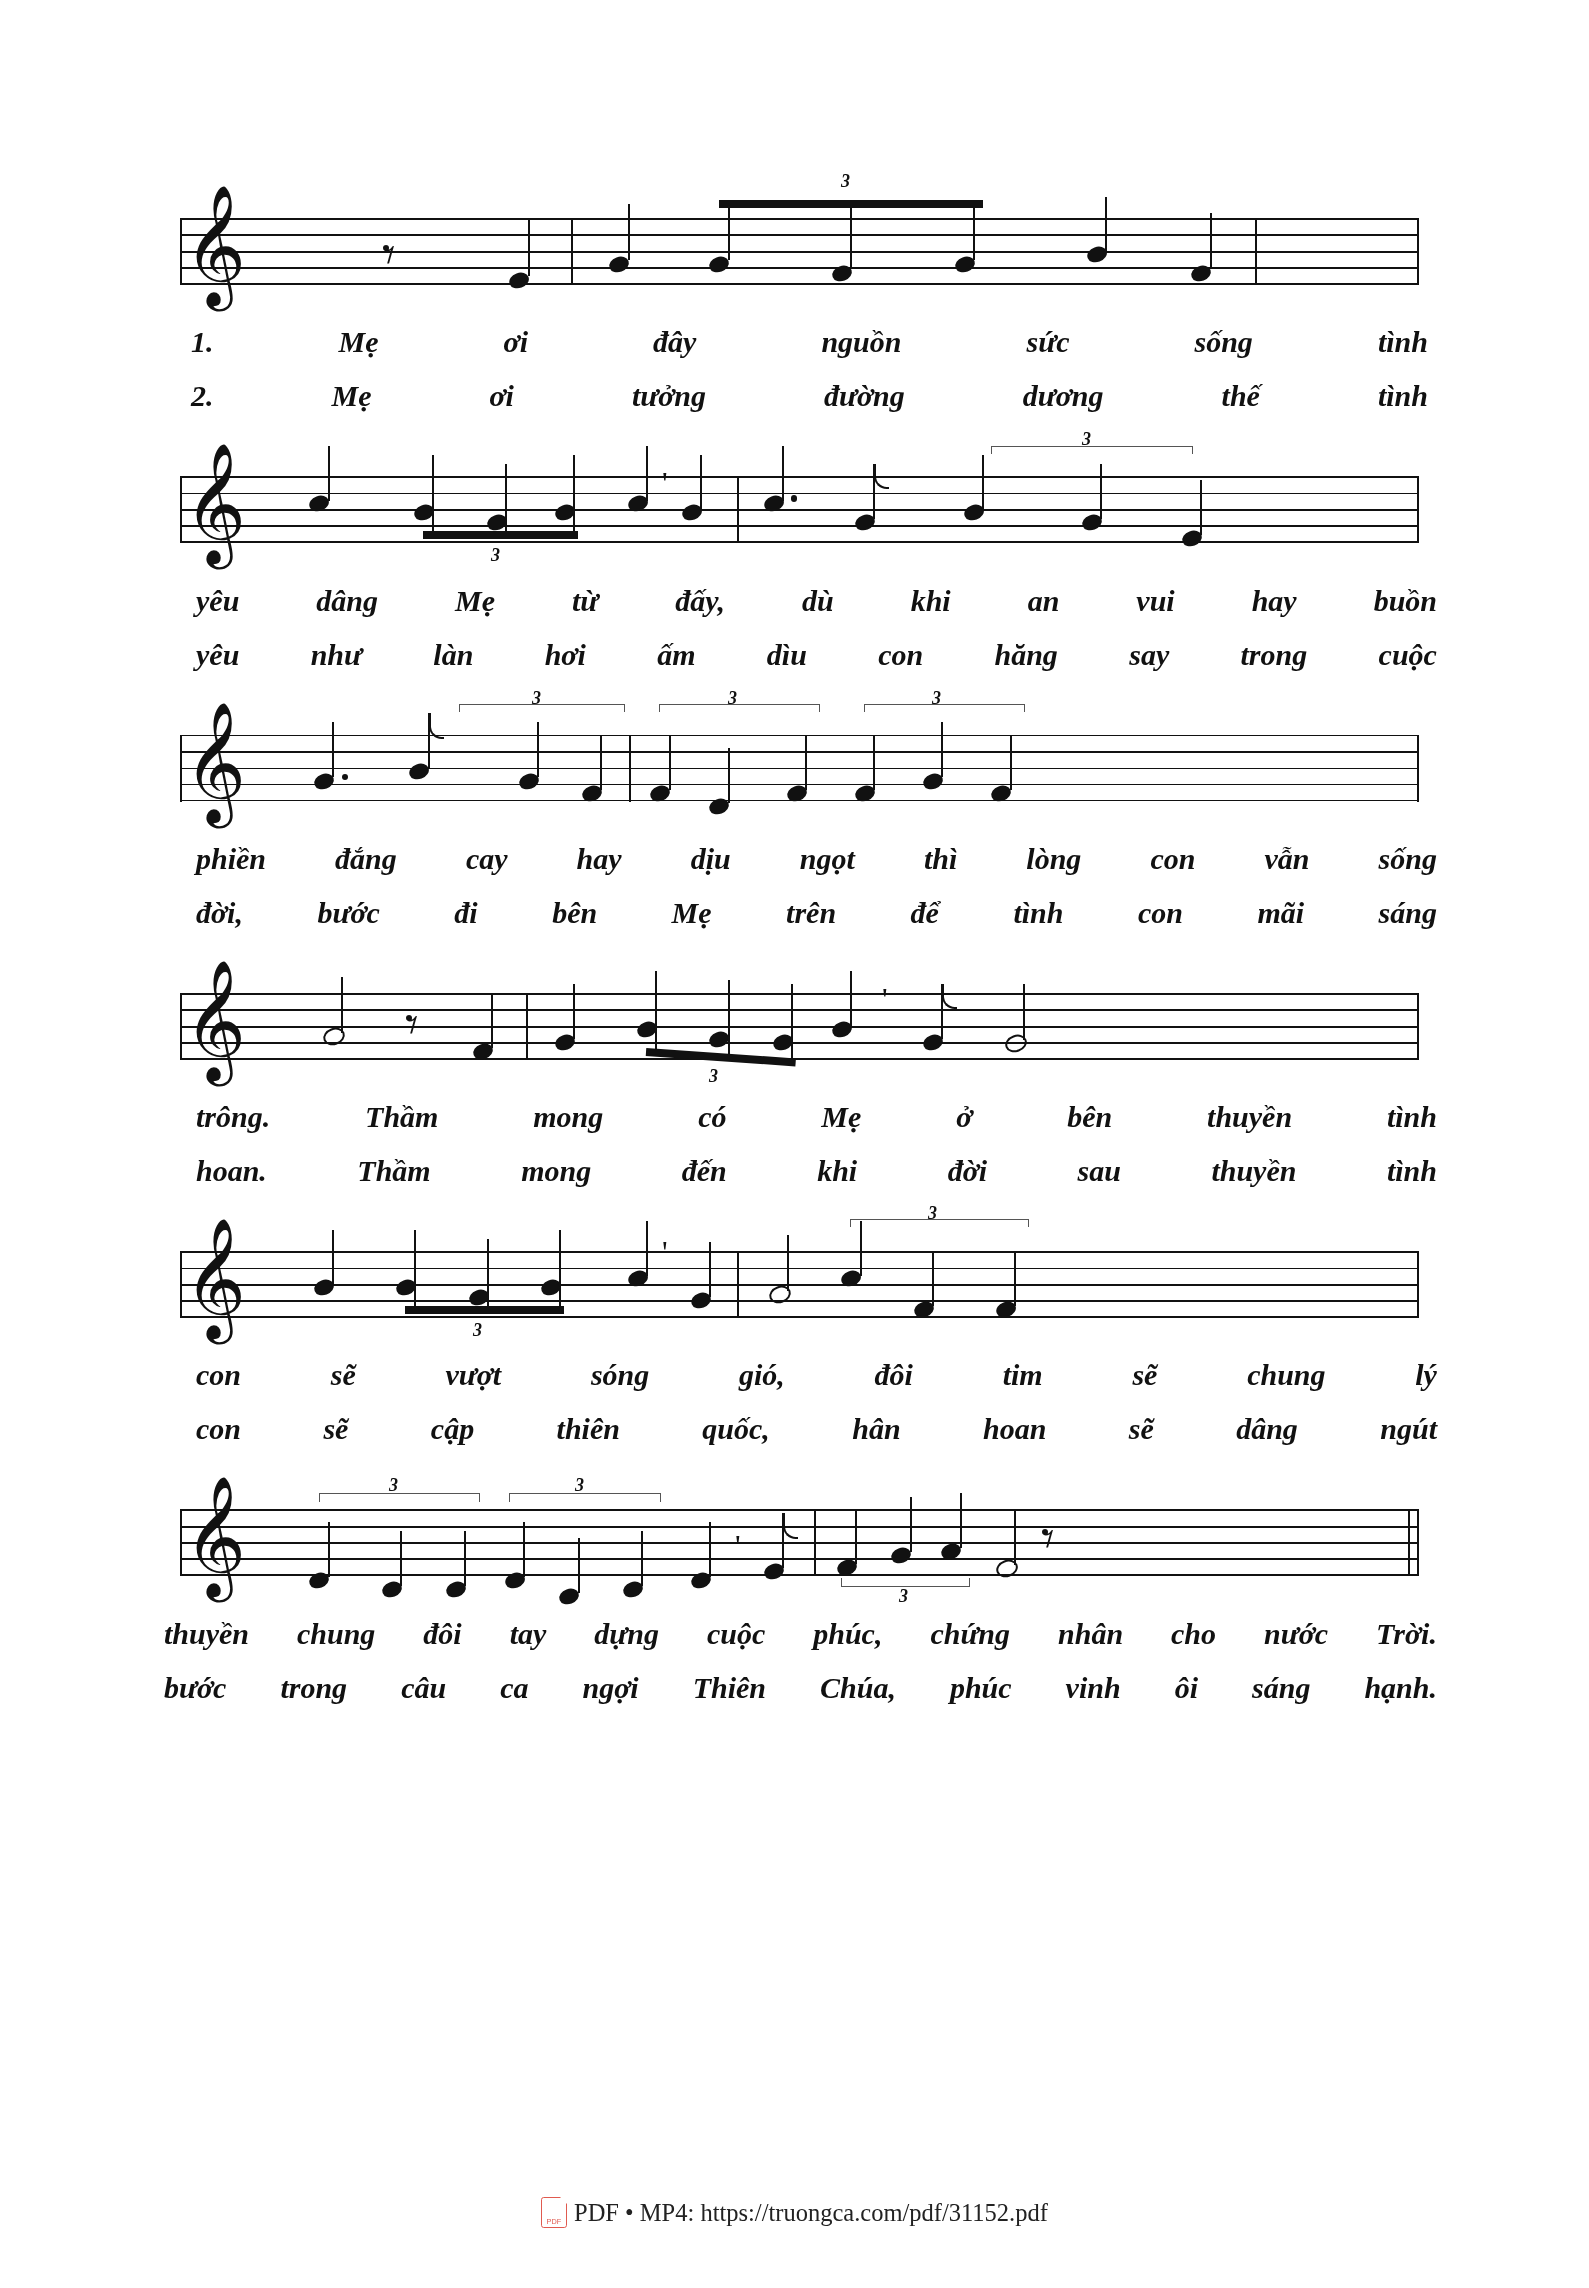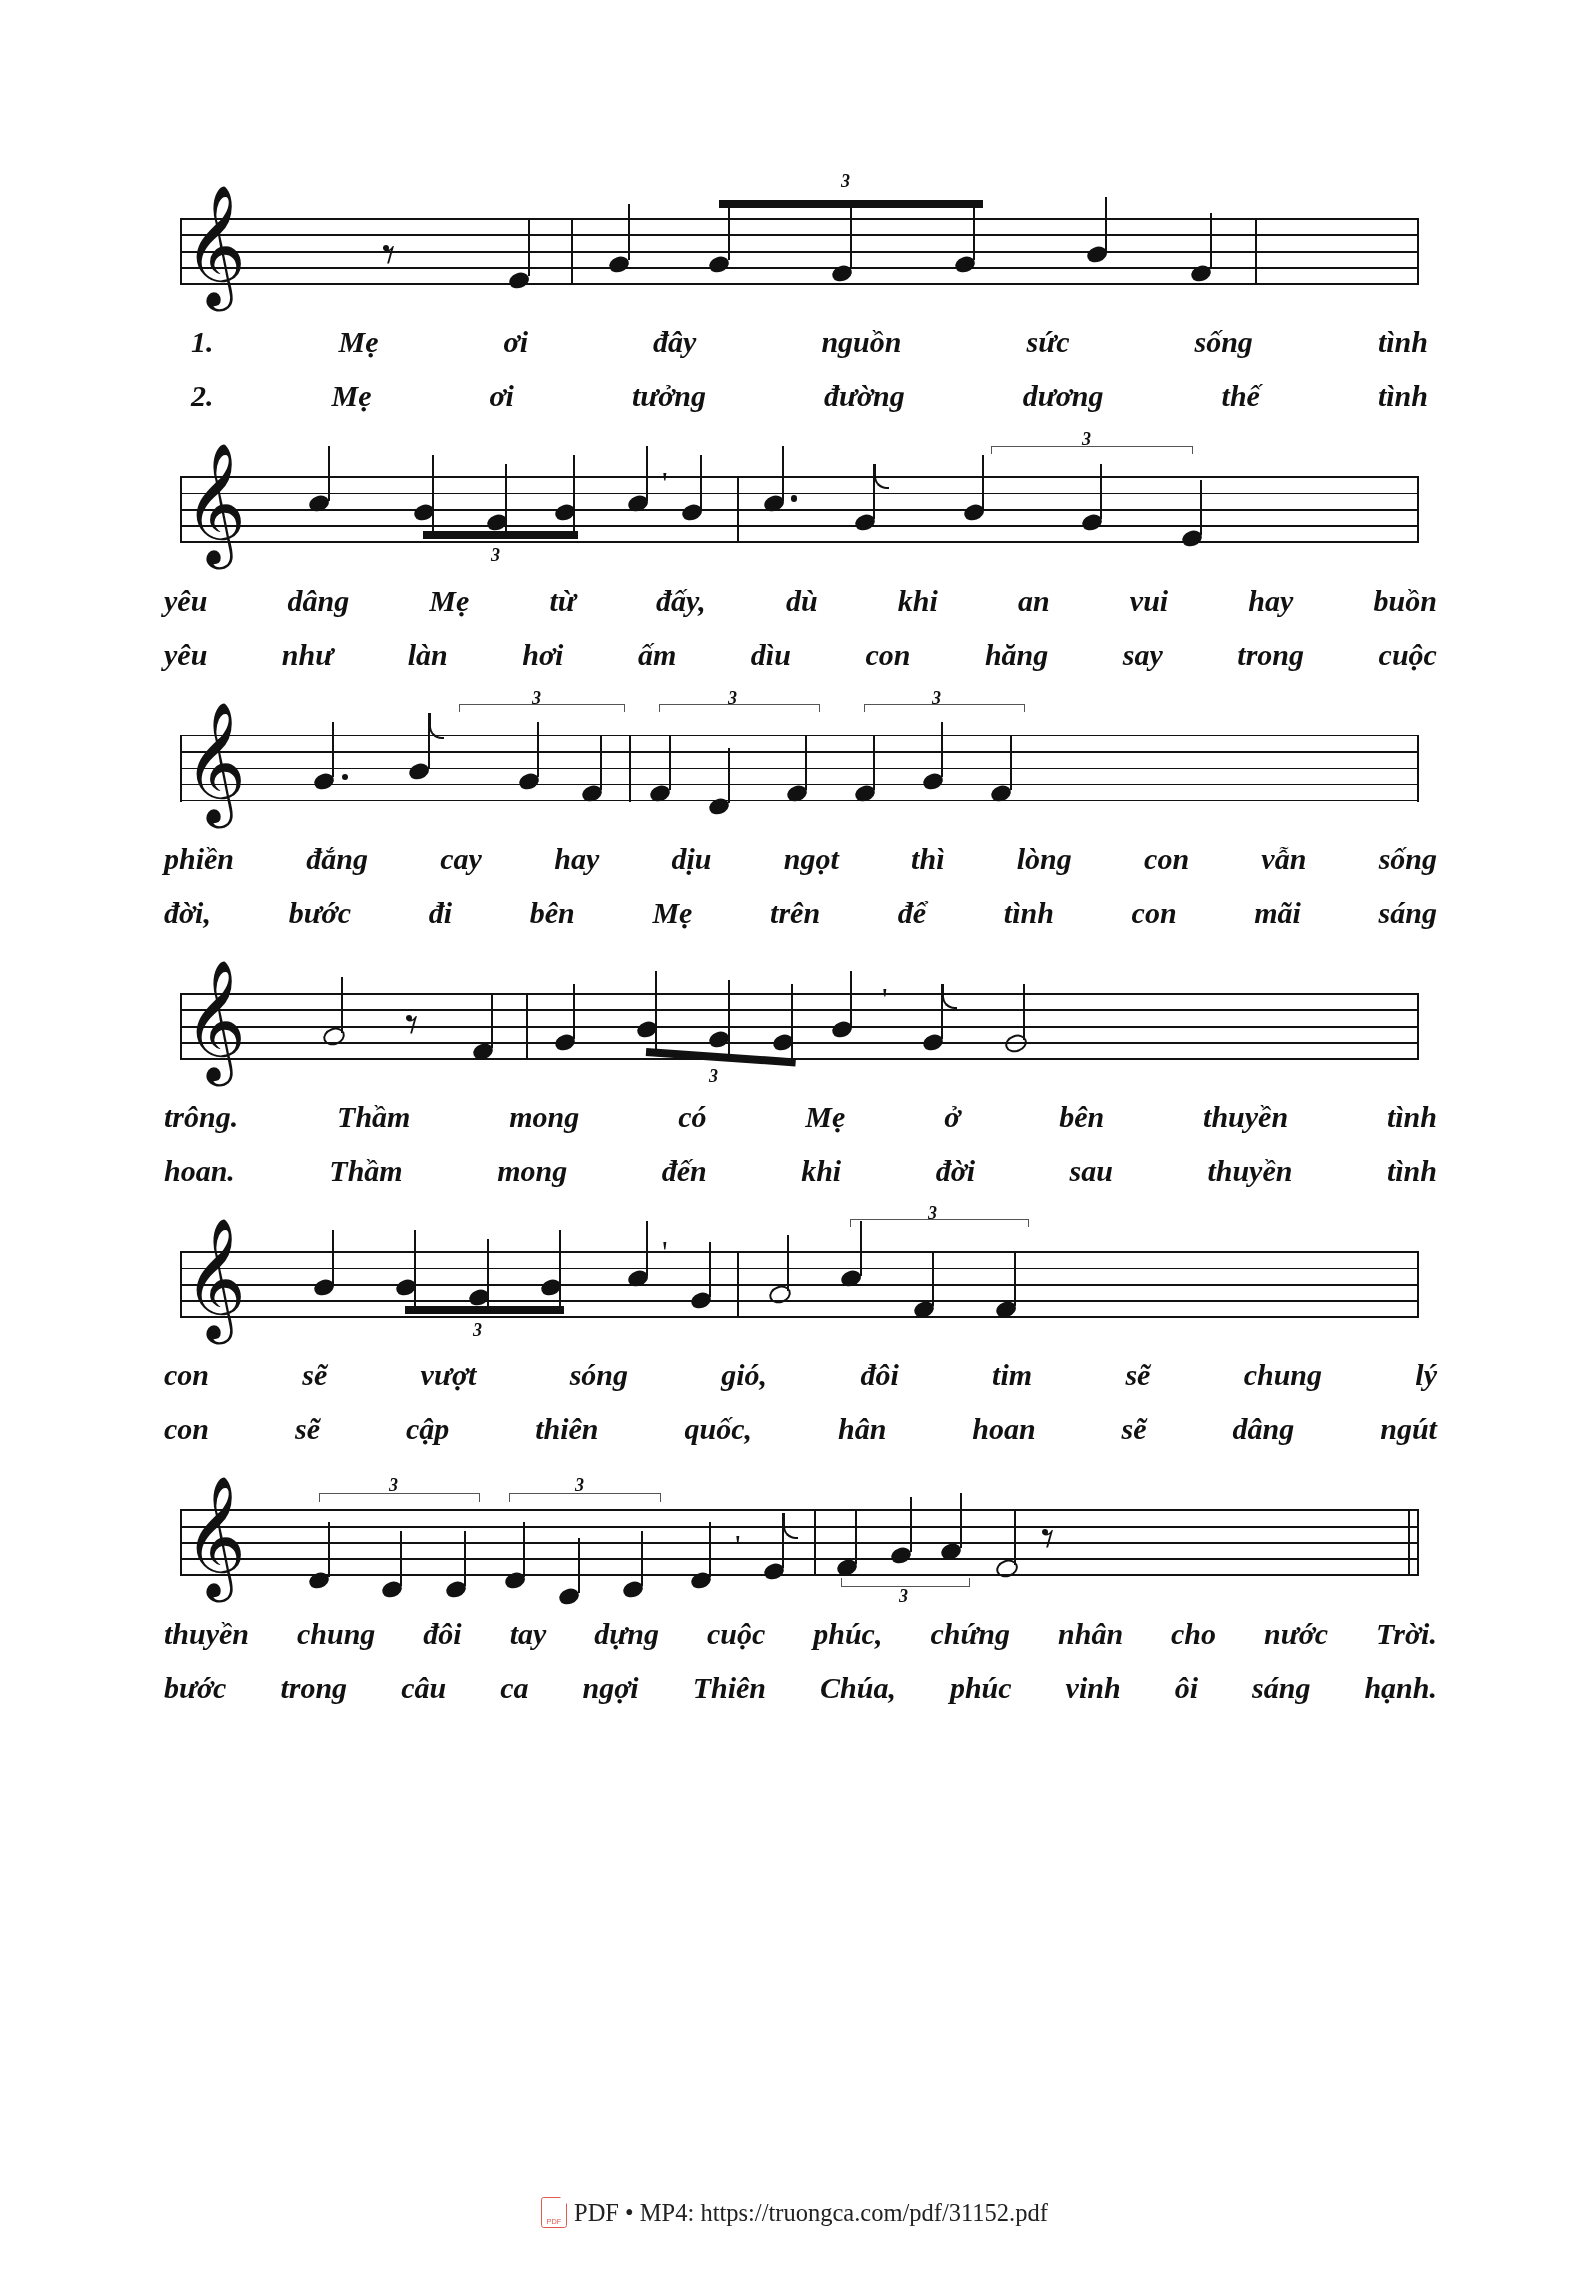--- a/index.html
+++ b/index.html
@@ -151,21 +151,21 @@
     justify-content: space-between;
     font-style: italic;
     font-weight: bold;
     font-size: 30px;
     color: #111;
     font-family: "Liberation Serif", serif;
     letter-spacing: 0px;
     white-space: nowrap;
   }
   .lyric-row.indent { padding-left: 27px; padding-right: 9px; }
-  .lyric-row.wide  { padding-left: 0px;  padding-right: 0px; }
+  .lyric-row.wide  { padding-left: 0px;  padding-right: 0px; margin-left: 32px; }
   .lyric-row.full {
     justify-content: space-between;
   }
   .lyric-block { margin-top: 7.3px; margin-bottom: 27px; }
   .lyric-block .lyric-row + .lyric-row { margin-top: 20px; }
 
   
   .footer {
     position: absolute;
     left: 0;

